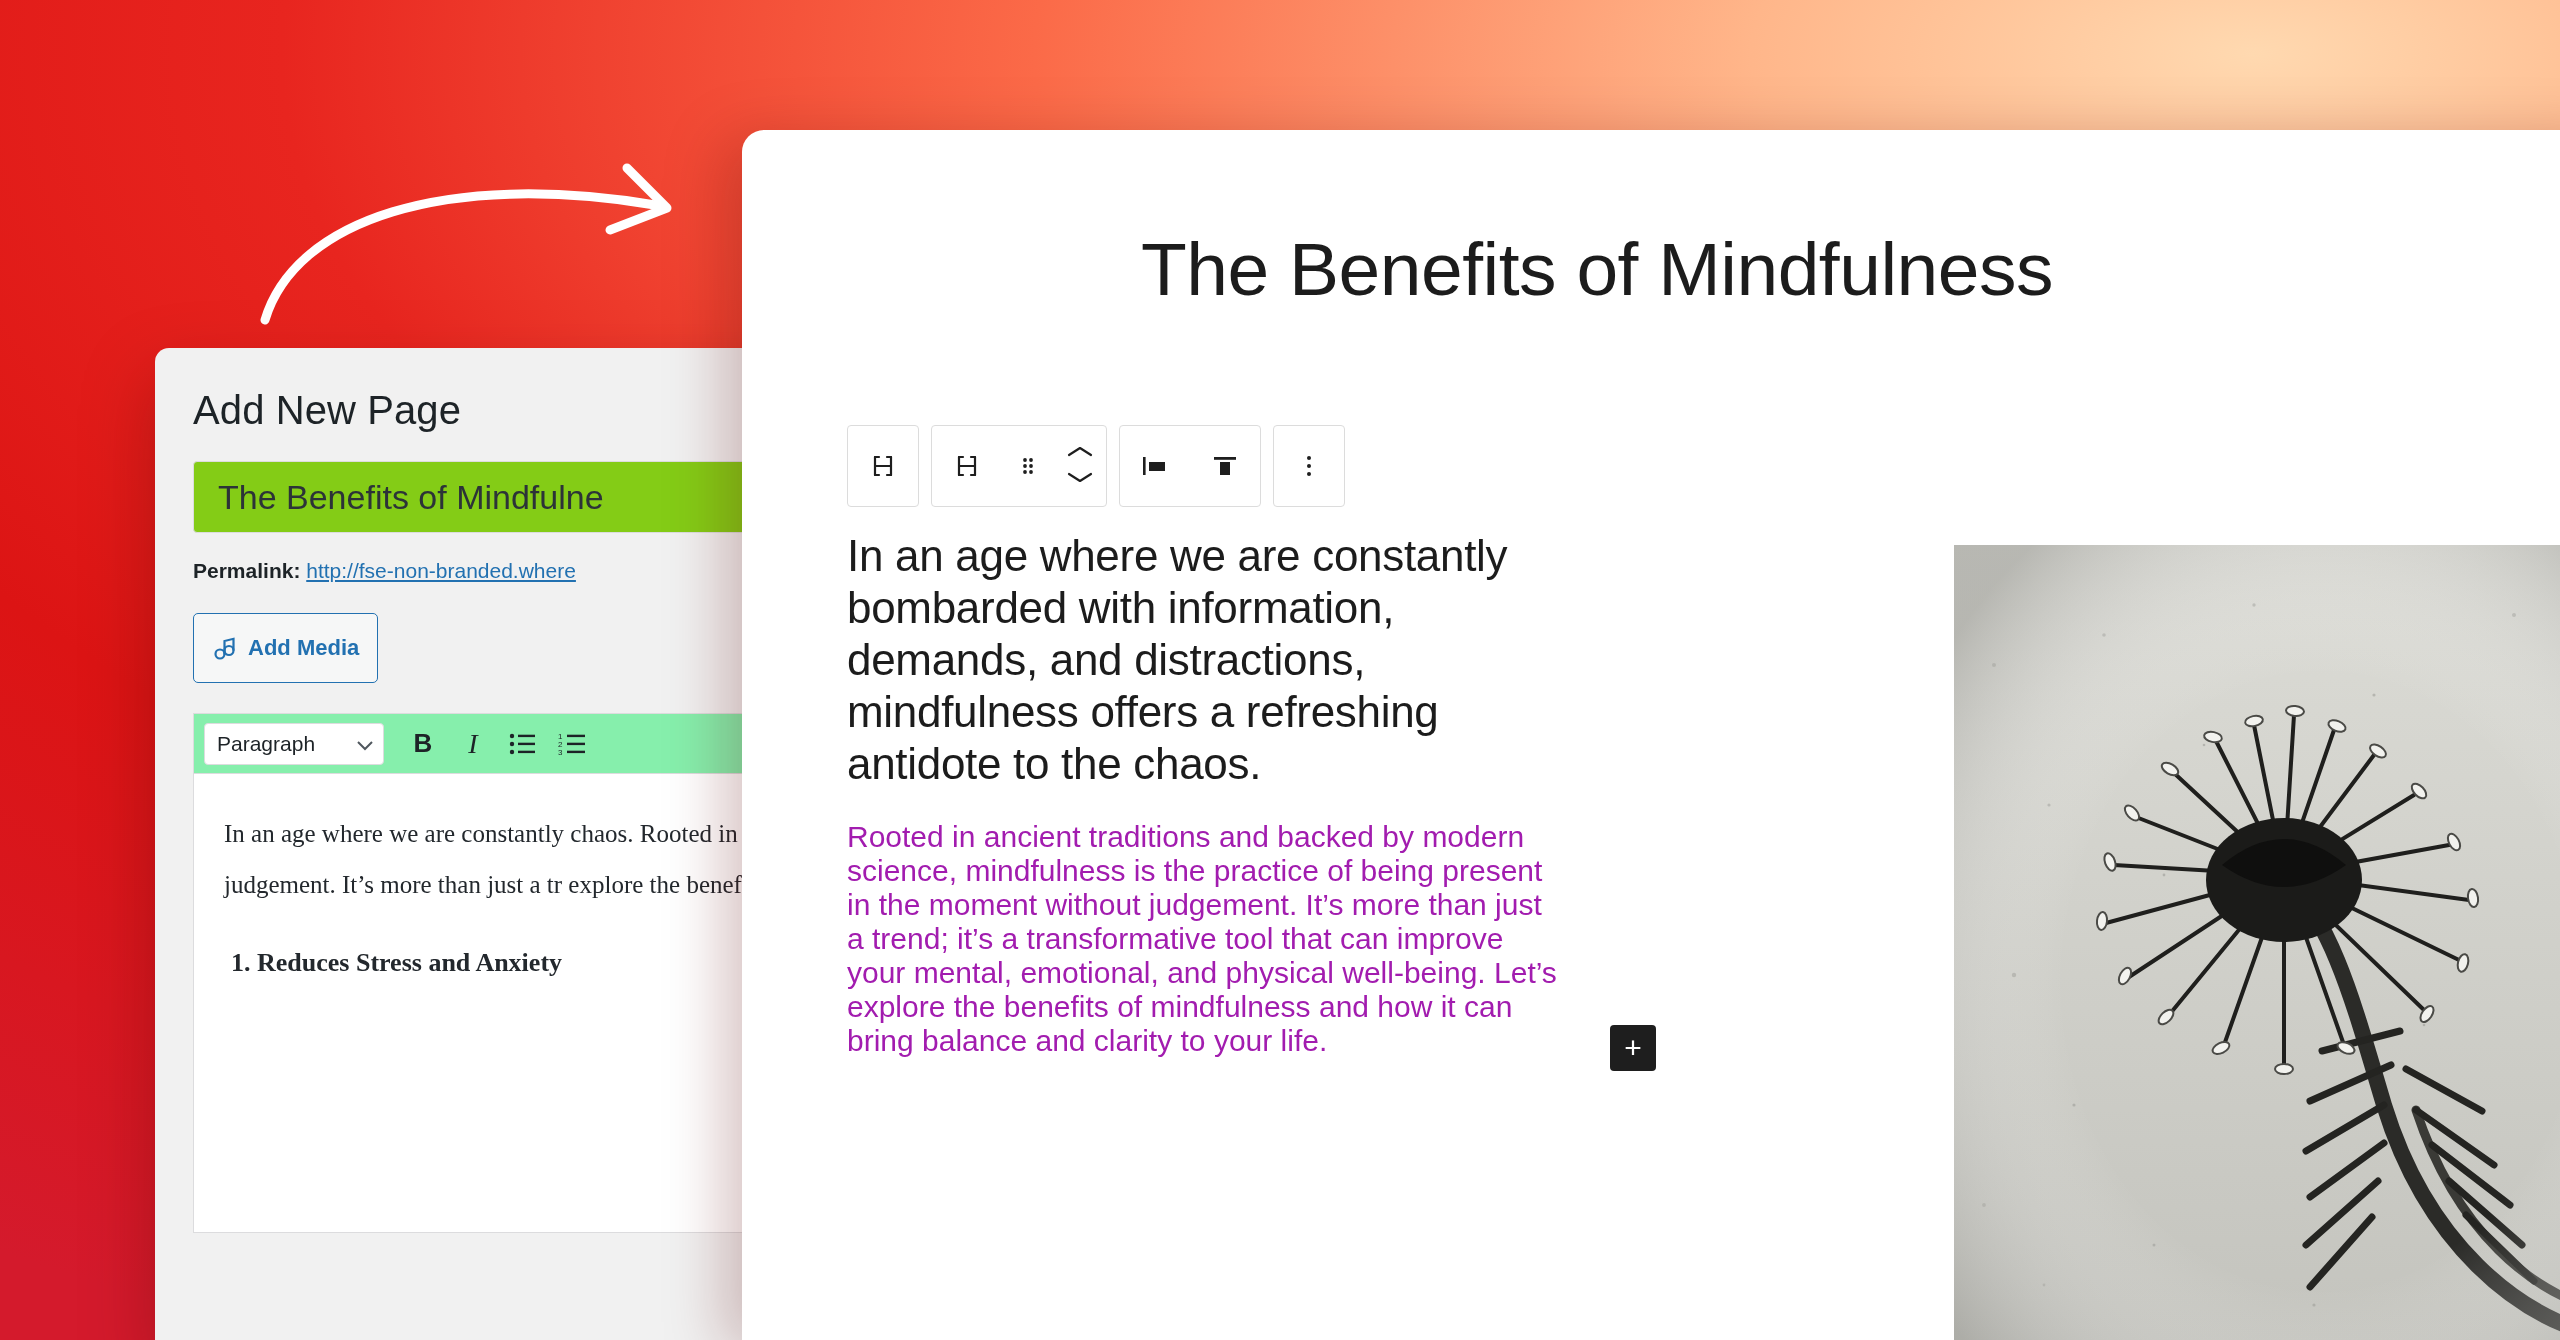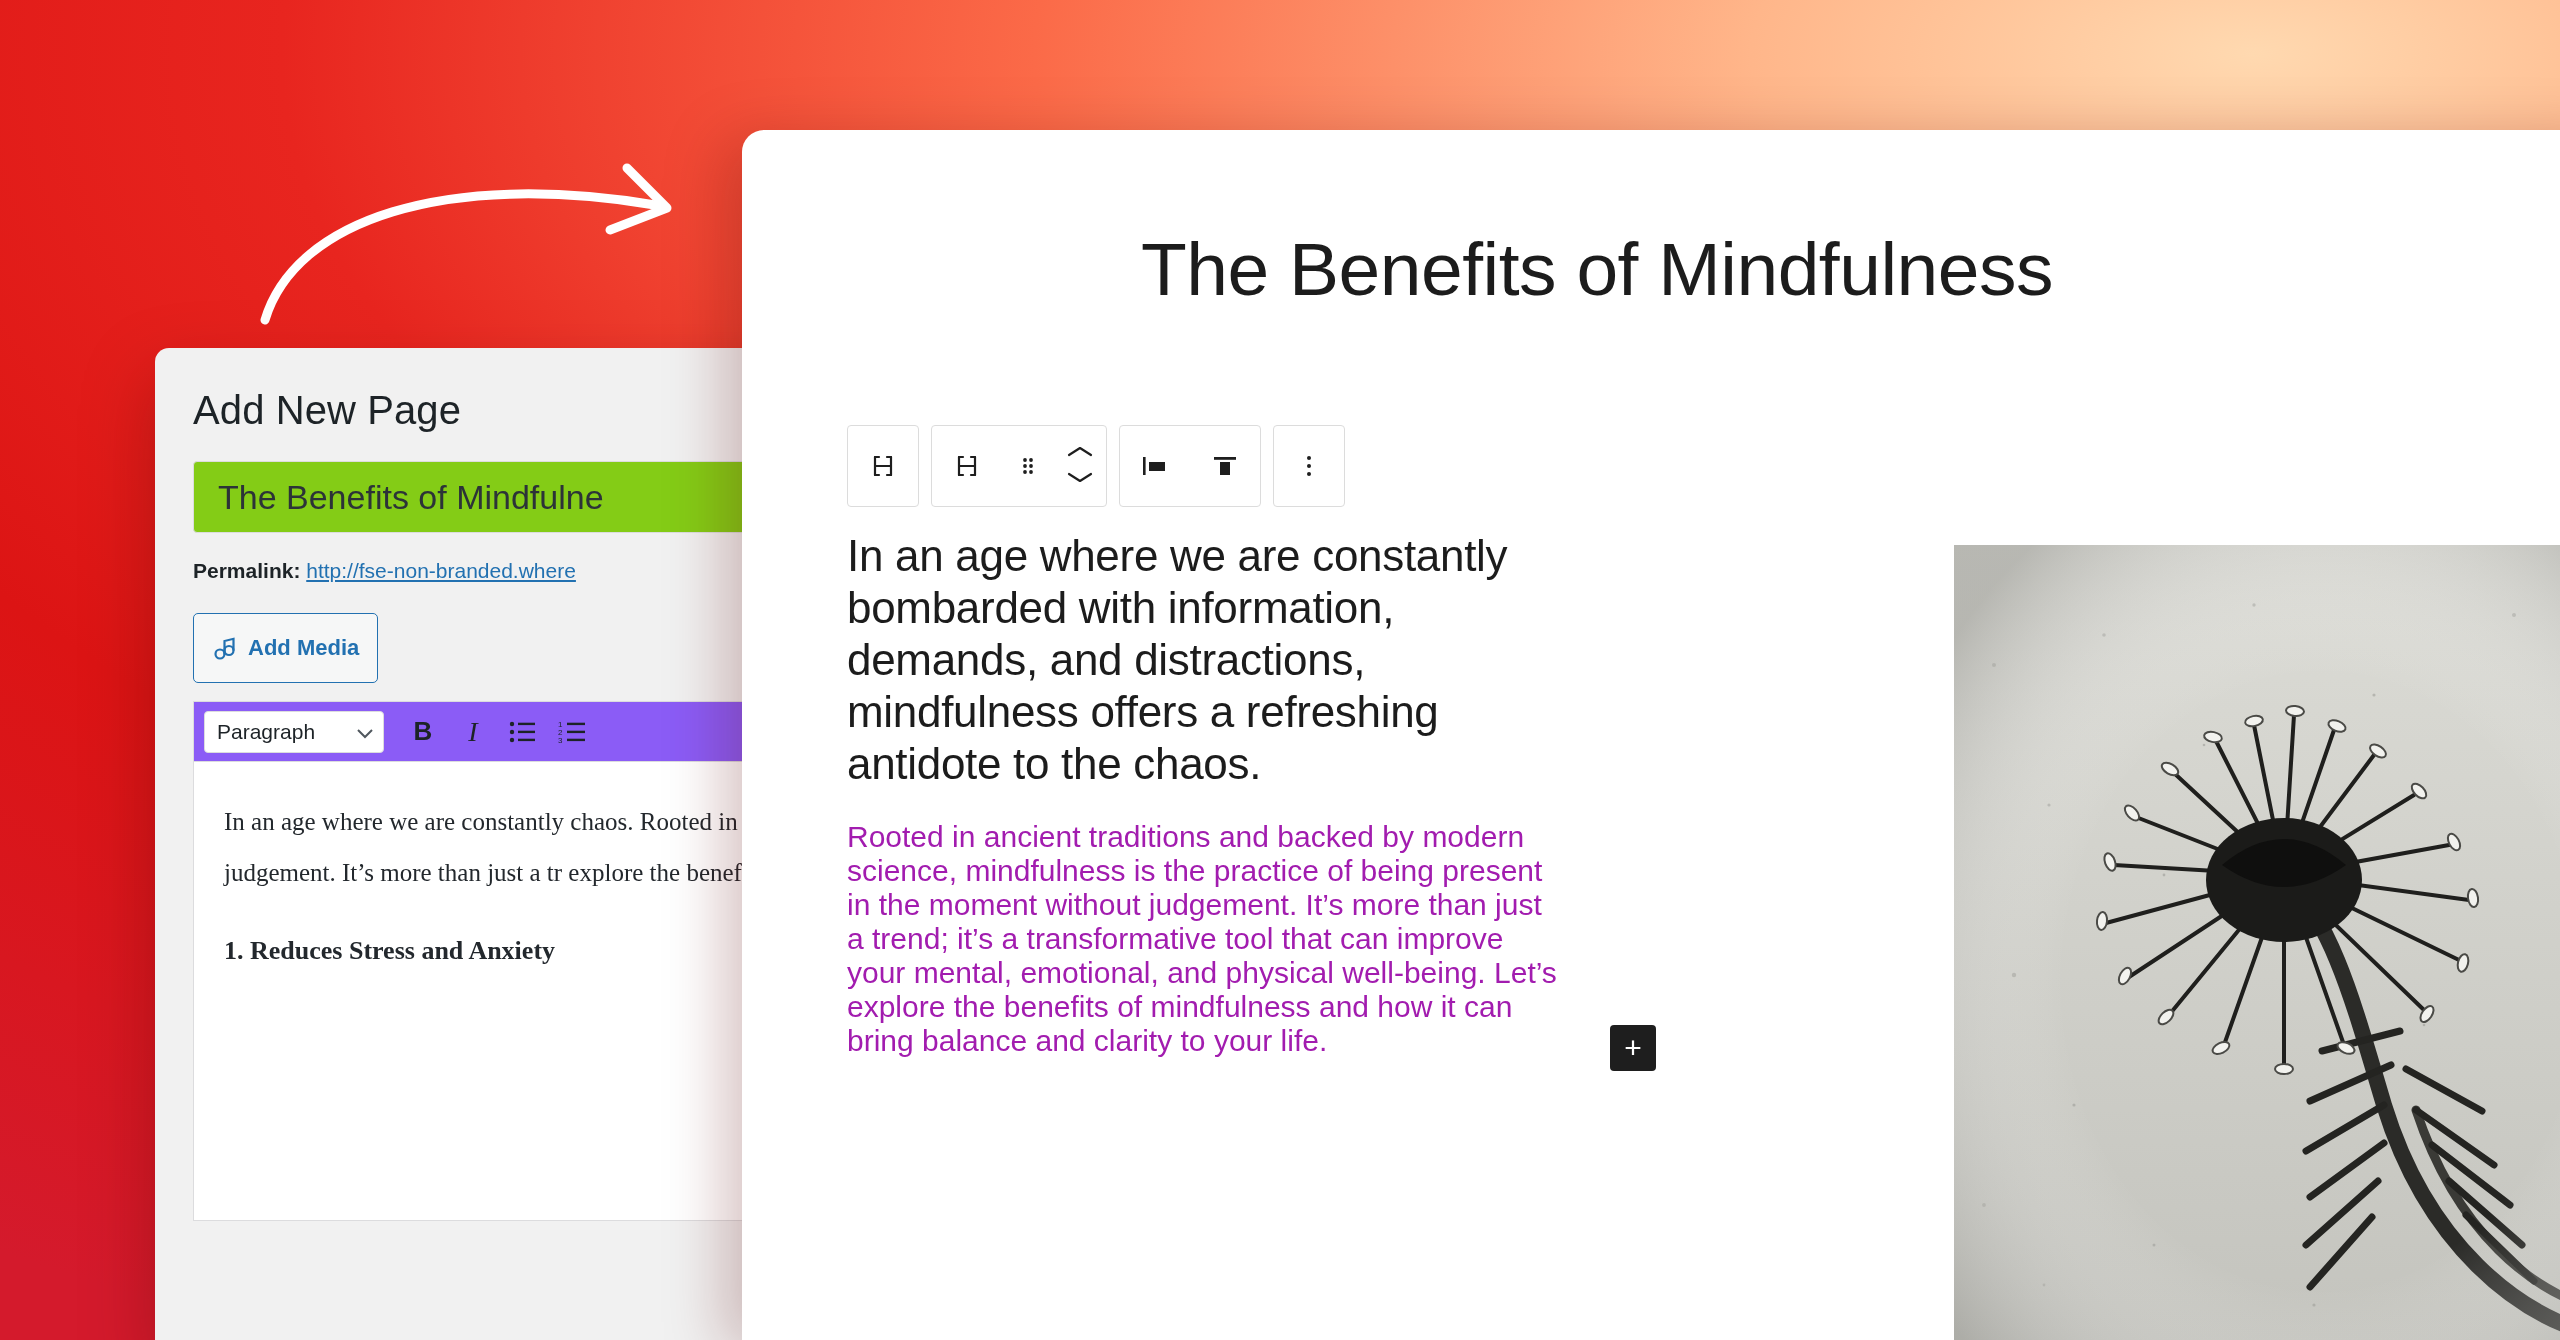--- a/index.html
+++ b/index.html
@@ -87,23 +87,23 @@
     border: 1px solid #2271b1;
     border-radius: 5px;
     background: #f6f7f7;
     color: #2271b1;
     font-size: 22px;
     font-weight: 600;
   }
   .cw-addmedia svg { display:block; }
 
   .cw-toolbar {
-    margin-top: 18px;
+    margin-top: 30px;
     height: 60px;
-    background: #8b5cf6;
+    background: #86efac;
     border: 1px solid #dcdcde;
     border-bottom: none;
     display: flex;
     align-items: center;
     gap: 4px;
     padding: 0 10px;
     width: 770px;
   }
   .cw-select {
     width: 180px; height: 42px;
@@ -143,21 +143,21 @@
     white-space: nowrap;
   }
   .cw-body {
     font-size: 25px;
     line-height: 51px;
     margin: 0 0 38px 0;
   }
   .cw-h3 {
     font-size: 26px;
     font-weight: 700;
-    margin: 0;
+    margin: 7px;
     white-space: nowrap;
   }
 
   
   #block-window {
     position: absolute;
     left: 742px; top: 130px;
     width: 1880px; height: 1210px;
     background: #fff;
     border-radius: 22px 0 0 0;

